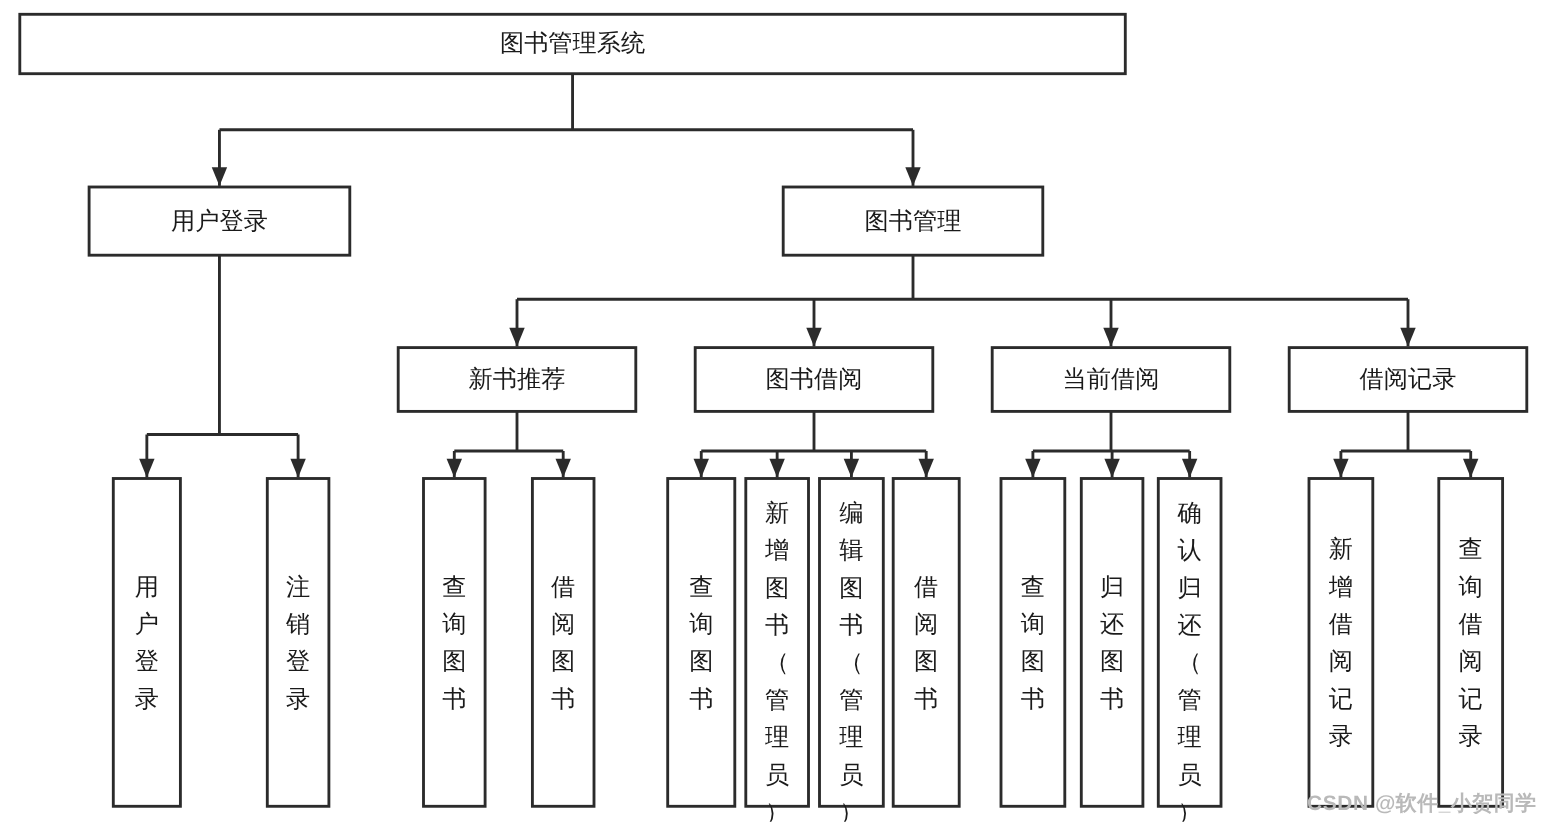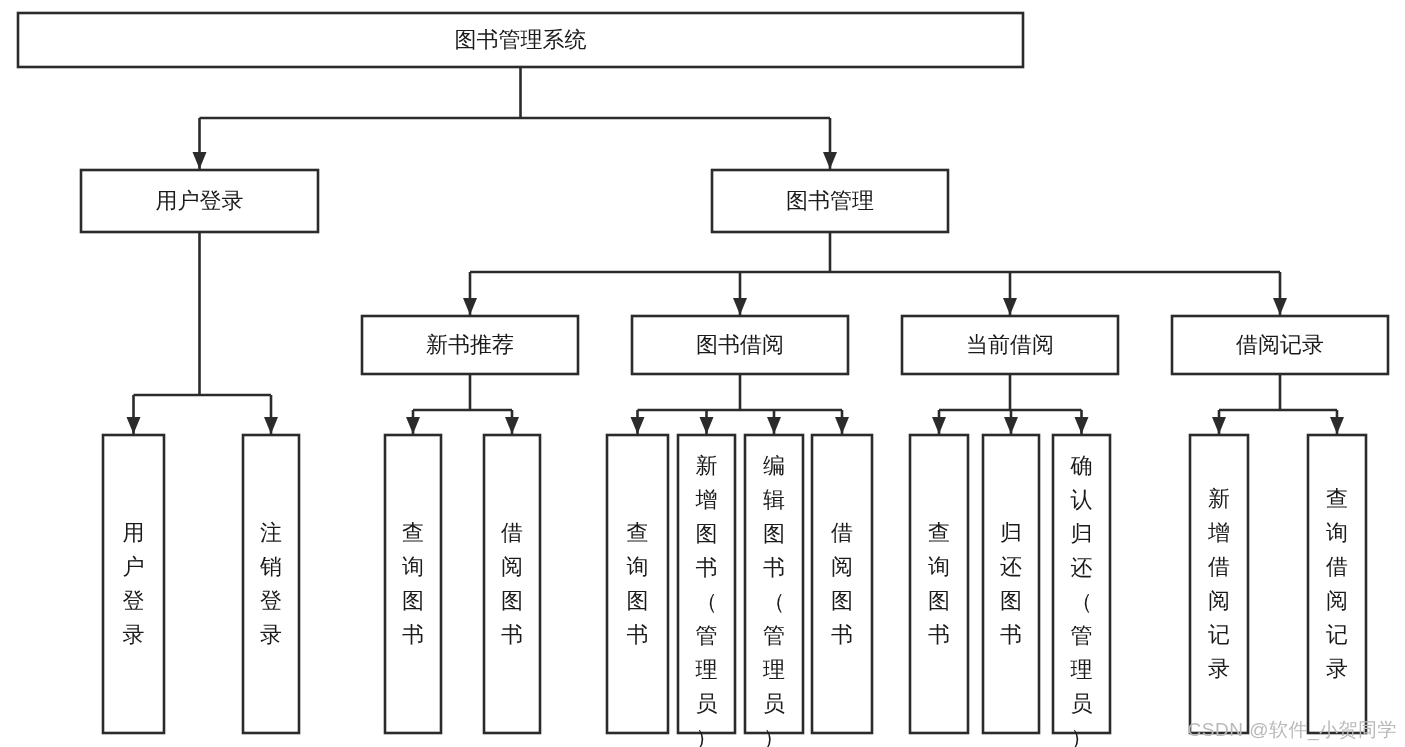--- a/index.html
+++ b/index.html
@@ -49,20 +49,21 @@
   .watermark {
     position: absolute;
     right: 8px;
     bottom: 4px;
     font-family: "Liberation Sans", "DejaVu Sans", sans-serif;
     font-size: 19px;
     color: #b9b9b9;
     letter-spacing: 0.5px;
     white-space: nowrap;
     pointer-events: none;
+    font-weight: bold;
   }
 </style>
 </head>
 <body>
 
 <svg id="diagram" viewBox="0 0 1405 747" xmlns="http://www.w3.org/2000/svg">
   <g id="connectors-layer">
       <path d="M 520.5 67 L 520.5 118" class="connector"></path>
       <path d="M 199.5 118 L 830 118" class="connector"></path>
       <path d="M 199.5 118 L 199.5 169" class="connector"></path>

